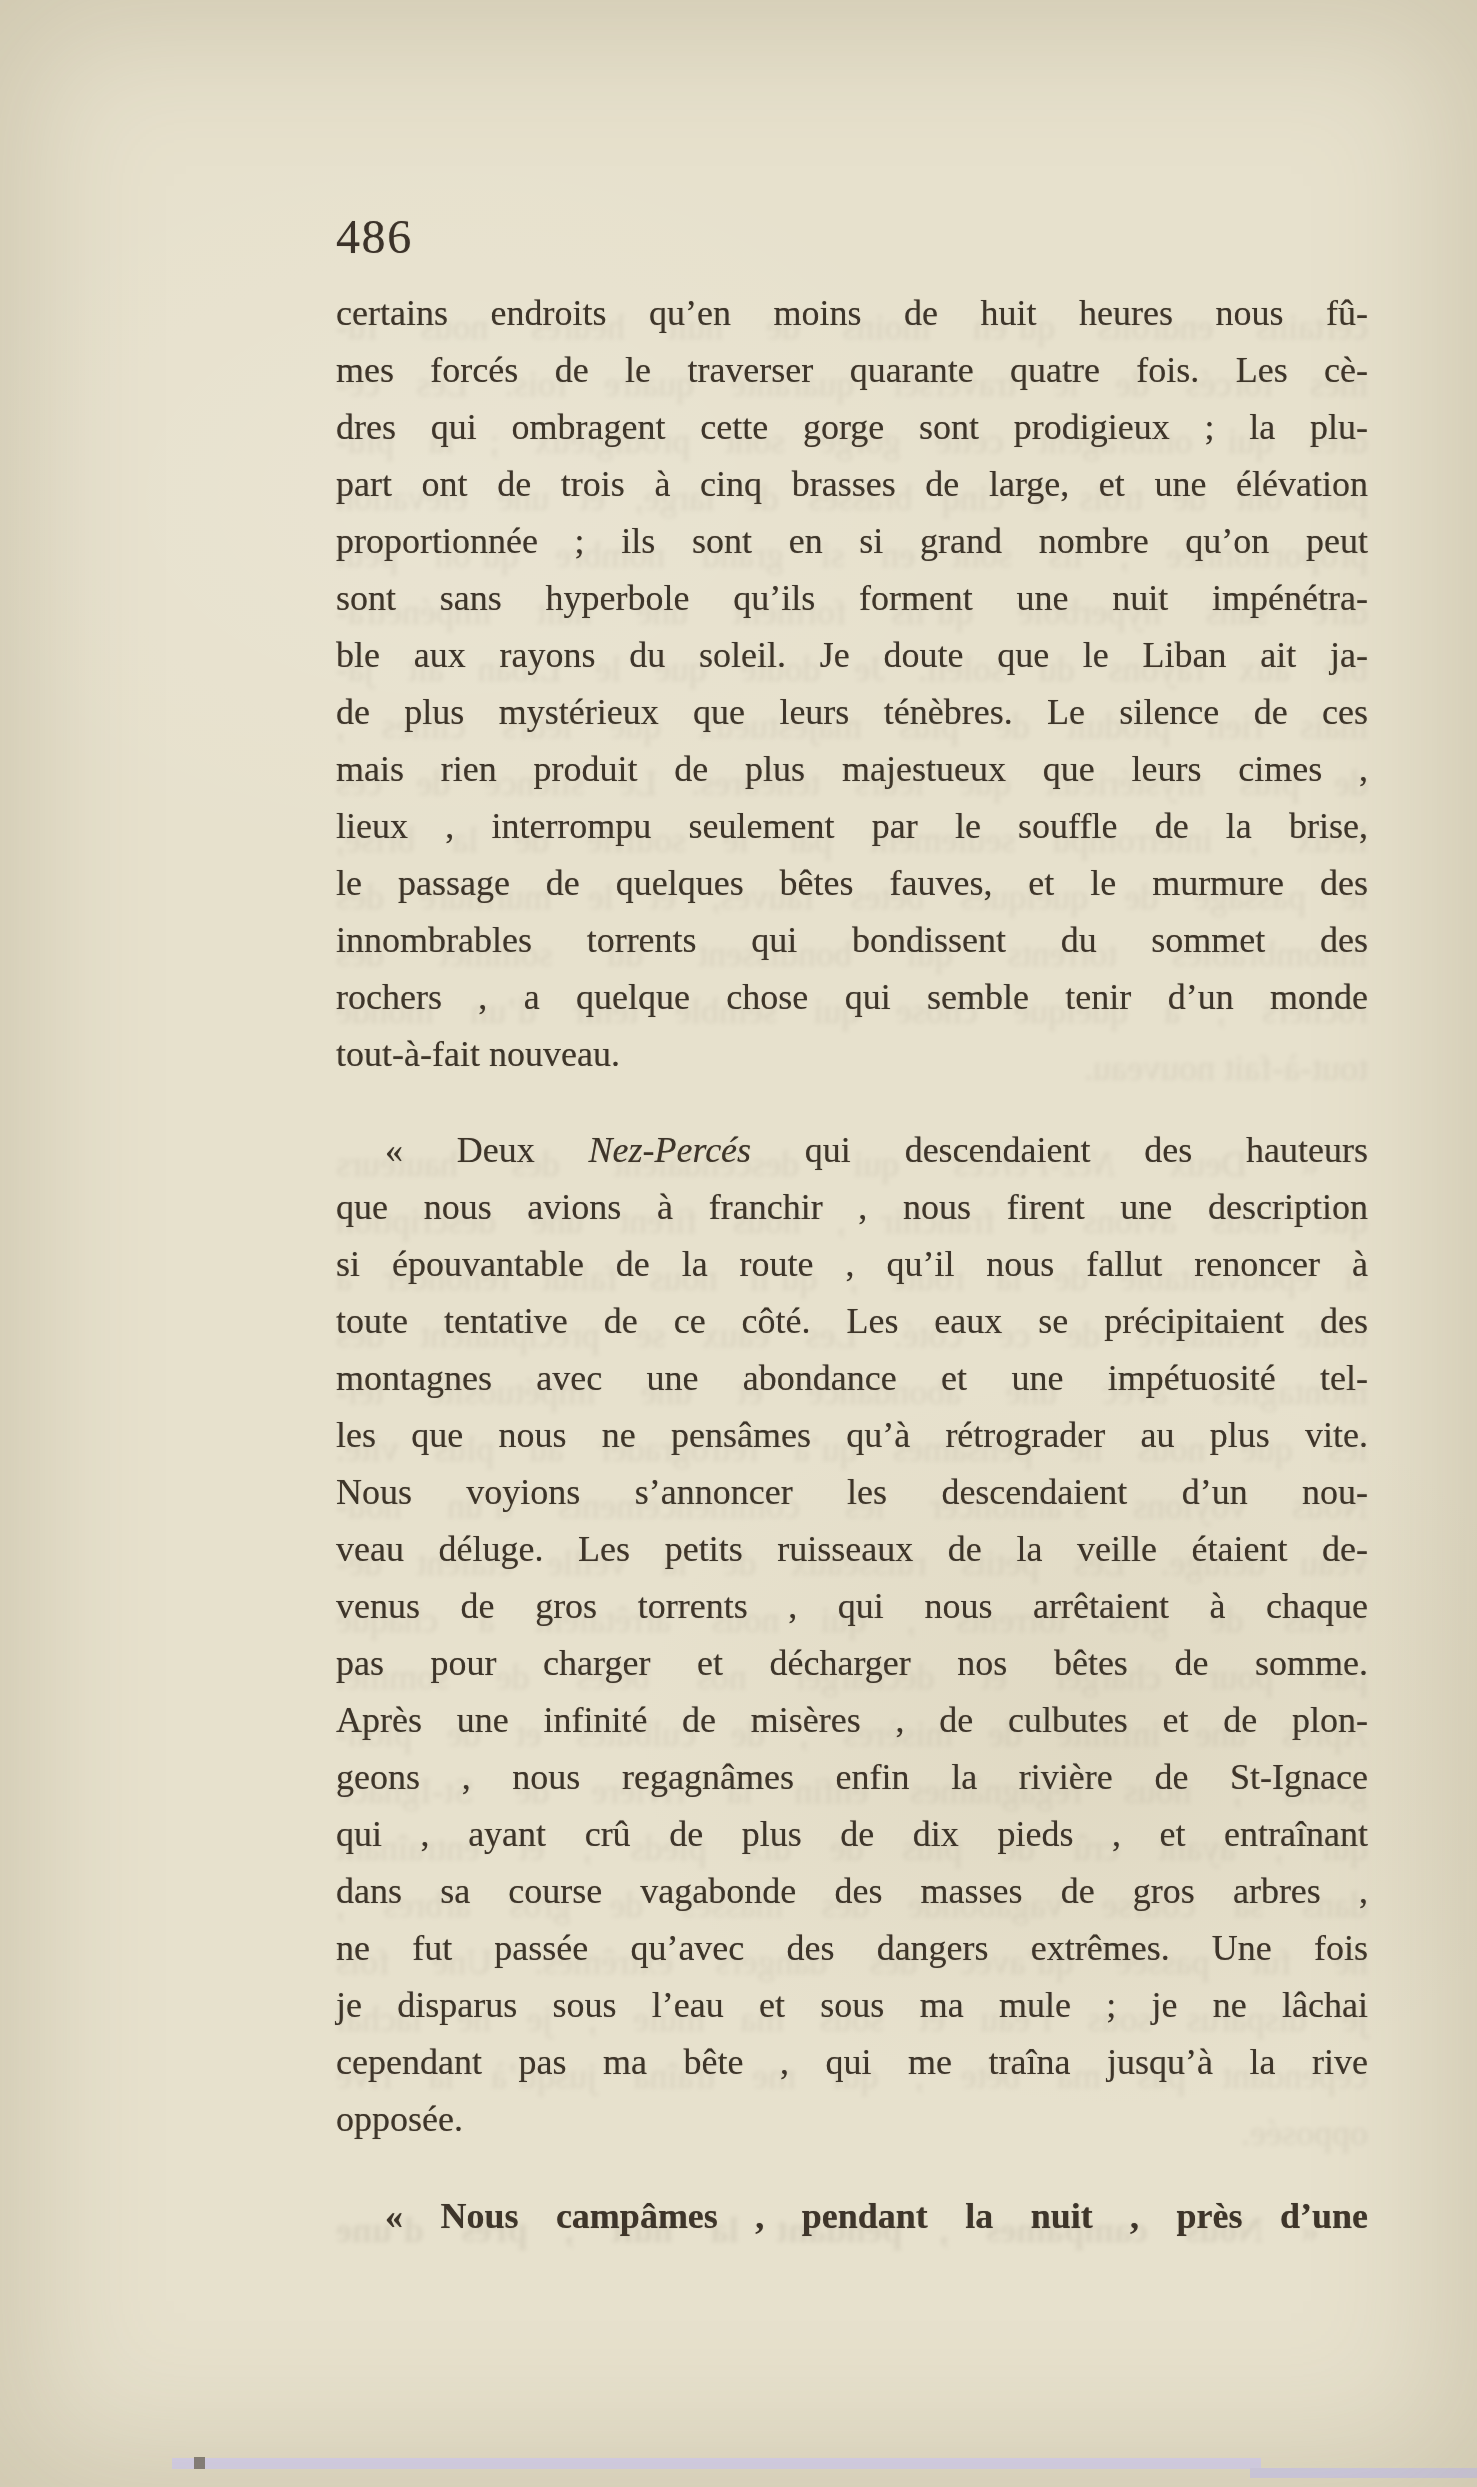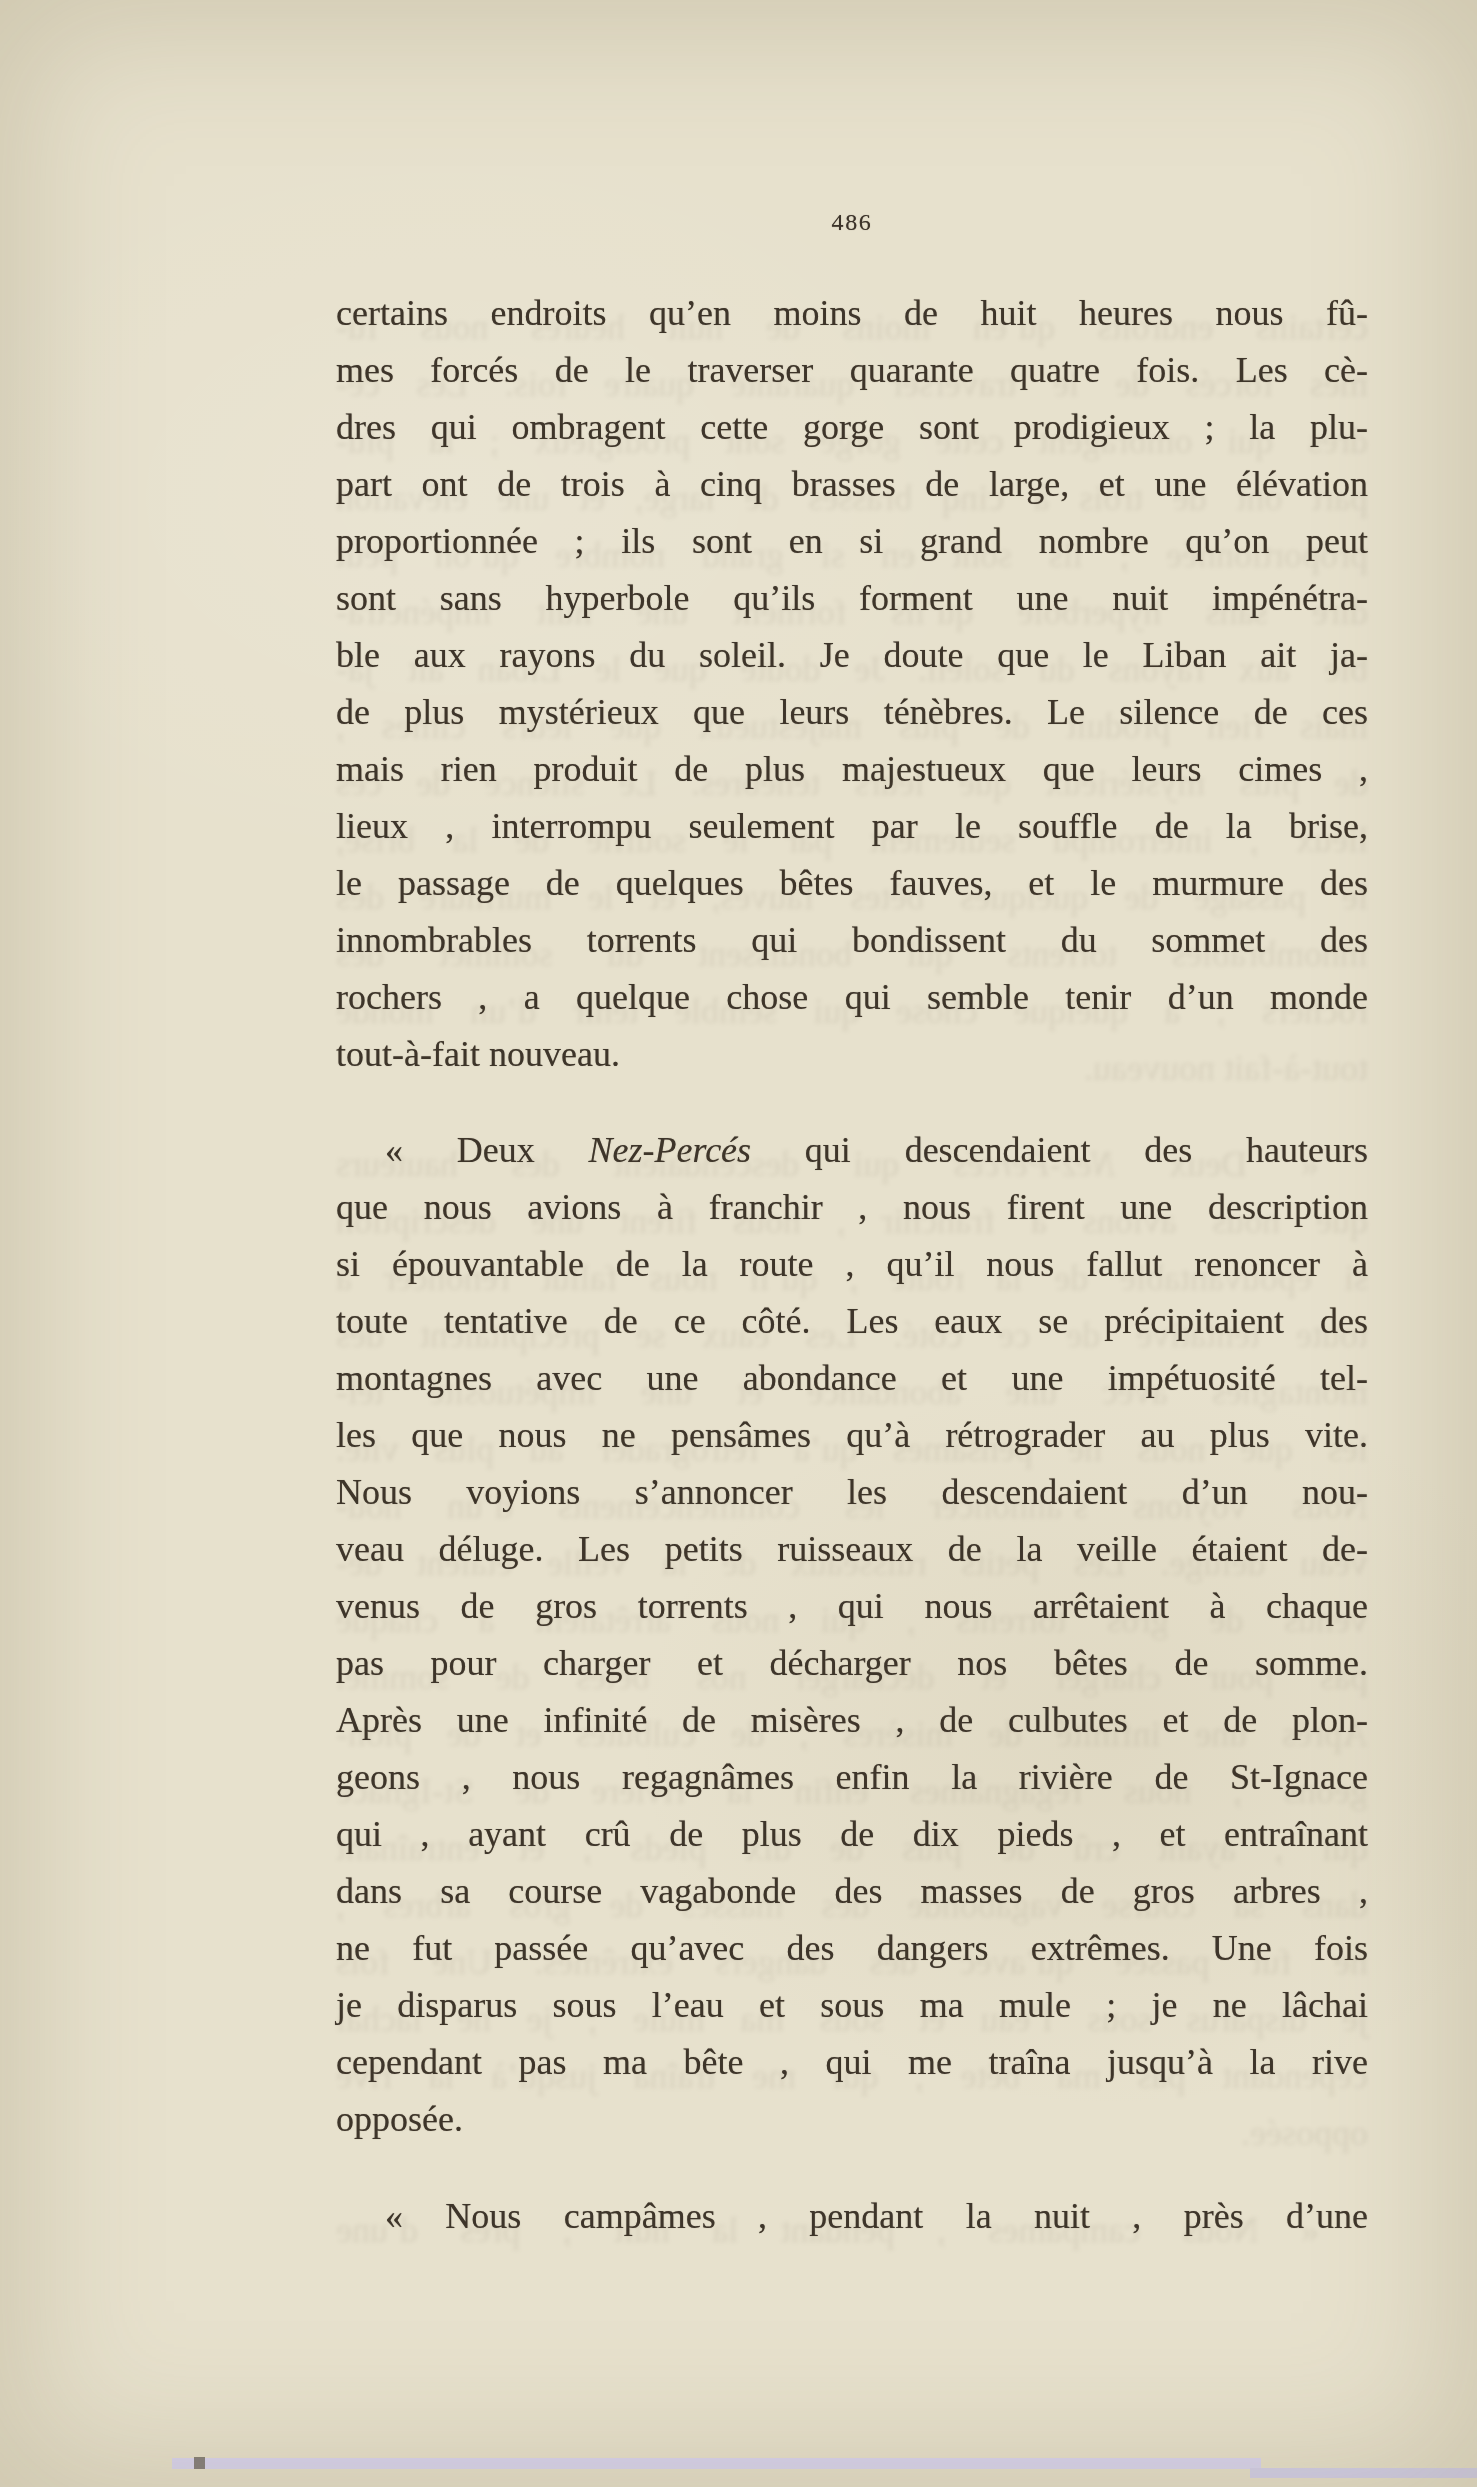--- a/index.html
+++ b/index.html
@@ -13,43 +13,42 @@
       #e7e1cd;
     overflow:hidden;
     font-family:"Liberation Serif","DejaVu Serif",serif;
   }
   .page::after{
     content:"";position:absolute;inset:0;pointer-events:none;
     box-shadow:inset 0 0 129px 32px rgba(138,126,92,0.25);
   }
   .page-number{
     position:absolute;top:209px;left:336px;width:1032px;
-    text-align:center;
-    font-size:24px;color:#3c332a;
+    font-size:48px;color:#3c332a;
     letter-spacing:1.6px;
     text-shadow:0 0 0.8px rgba(60,50,40,.55);
   }
   .text-block{
     position:absolute;top:285px;left:336px;width:1032px;
     font-size:36px;line-height:57px;color:#3e352a;
     text-shadow:0 0 0.8px rgba(62,53,42,.5);
   }
   .ghost{
     transform:scaleX(-1);
     filter:blur(1.9px);
     opacity:.12;
     color:#6f6654;
     text-shadow:none;
     top:299px;
     pointer-events:none;
     user-select:none;
   }
   .para{margin:0;padding:0;}
   .para--2{margin-top:39px;}
-  .para--3{margin-top:40px;}
+  .para--3{margin-top:40px;font-weight:bold;}
   .line{
     text-align:justify;
     text-align-last:justify;
     white-space:normal;
   }
   .line--end{
     text-align:right;
     text-align-last:left;
   }
   .line--indent{text-indent:49px;}

